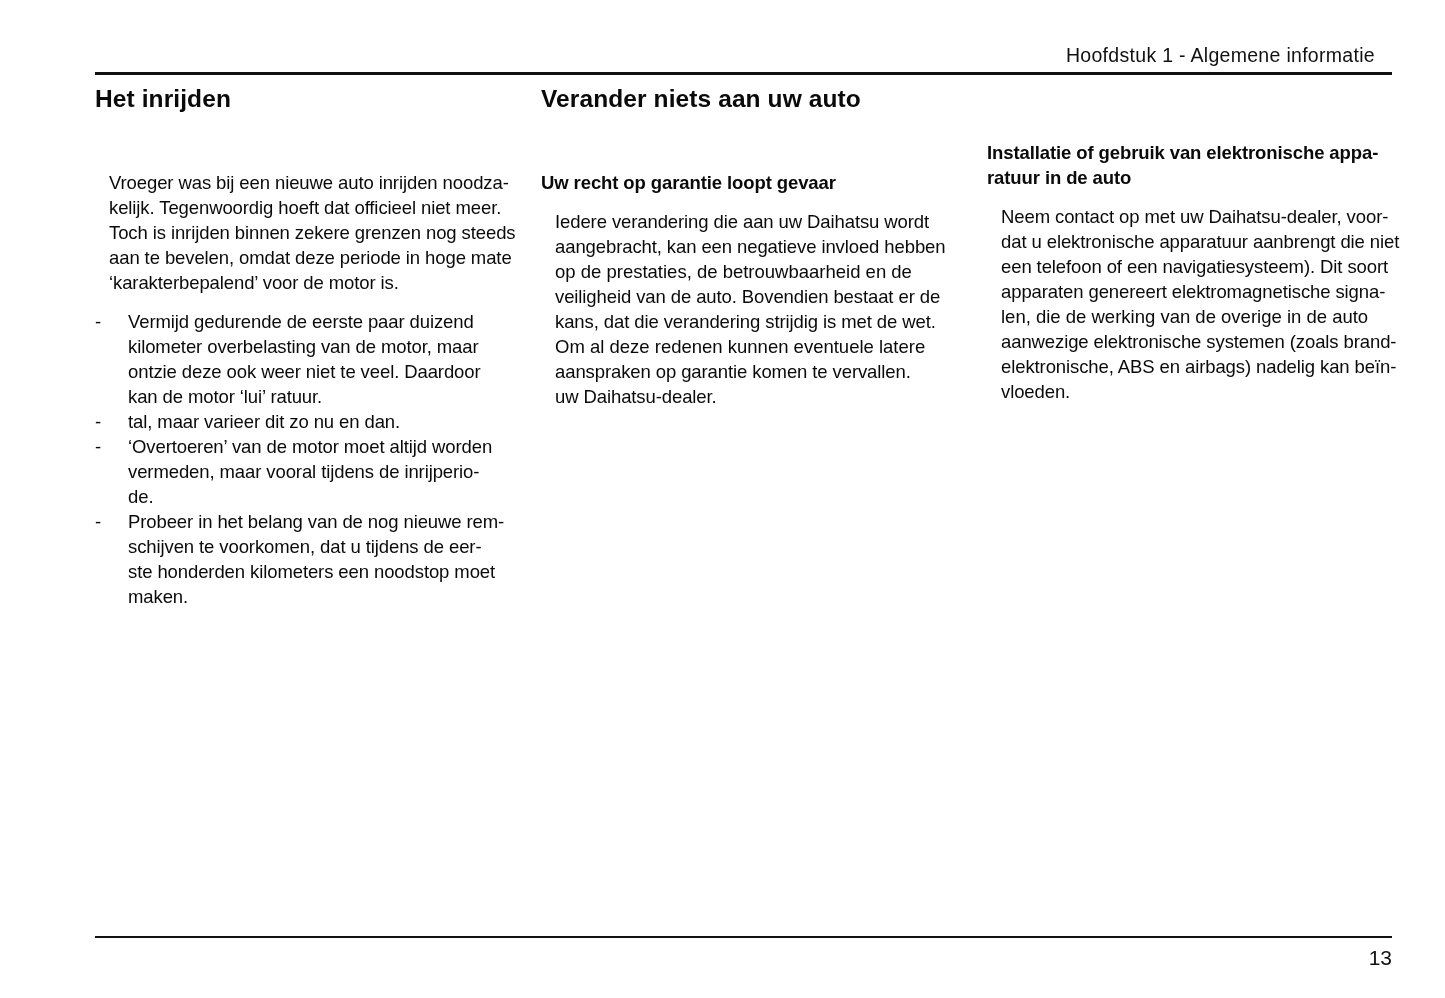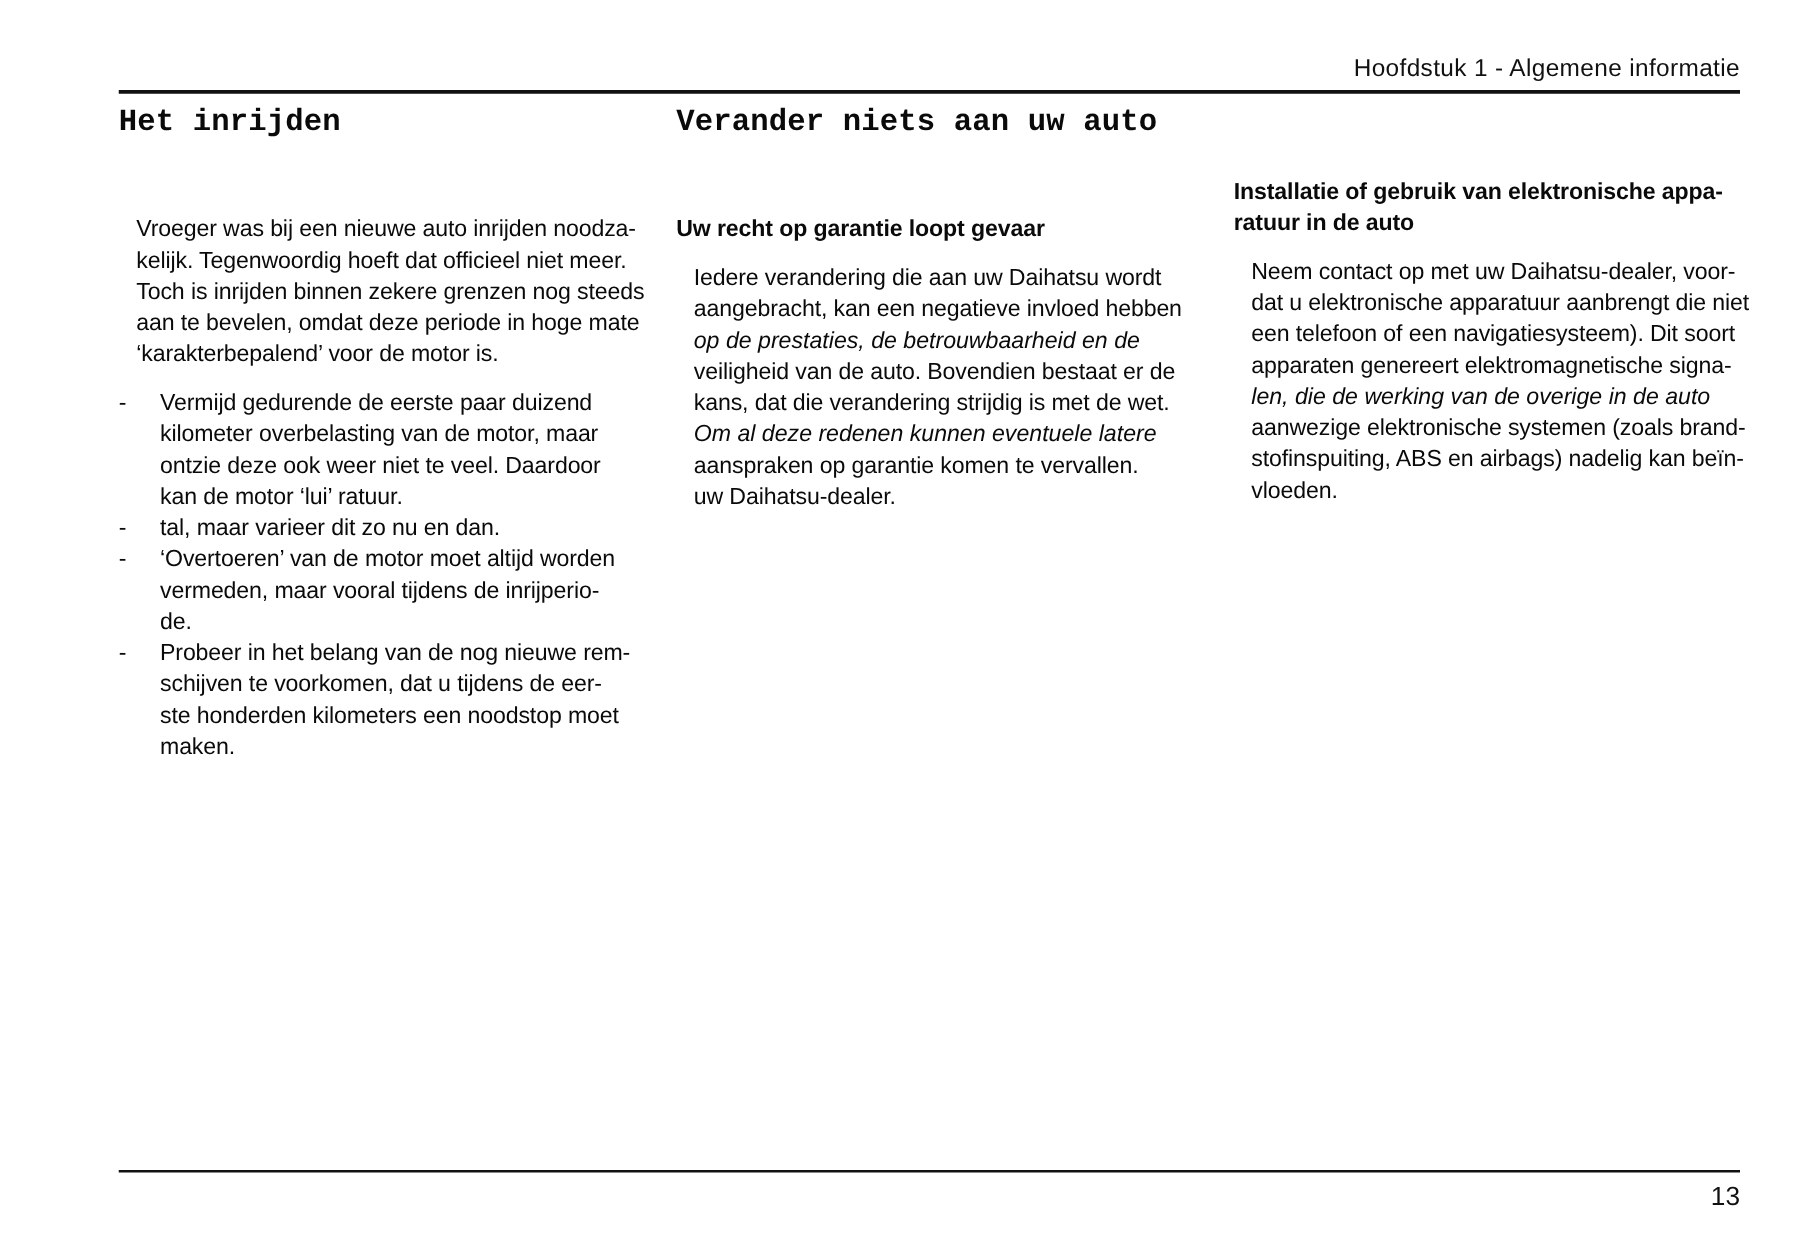--- a/index.html
+++ b/index.html
@@ -14,21 +14,21 @@
     background: #ffffff;
     font-family: "Liberation Sans", sans-serif;
     color: #0a0a0a;
     overflow: hidden;
   }
 
   
   .running-head {
     position: absolute;
     top: 44px;
-    right: 53px;
+    right: 70px;
     font-size: 19.5px;
     letter-spacing: 0.3px;
     color: #111111;
     white-space: nowrap;
   }
   .rule-top {
     position: absolute;
     left: 95px;
     right: 53px;
     top: 72px;
@@ -68,21 +68,20 @@
   .col-2 { left: 446px; }
   .col-3 { left: 892px; }
 
   .col-title {
     font-size: 24.5px;
     font-weight: bold;
     letter-spacing: 0.1px;
     margin: 0 0 0 0;
     line-height: 30px;
     white-space: nowrap;
-    font-family: Liberation Mono, monospace;
   }
 
   .body-block {
     margin-top: 56px;
   }
 
   .sub-head {
     font-size: 18.5px;
     font-weight: bold;
     line-height: 25px;
@@ -94,21 +93,20 @@
     font-size: 18.5px;
     line-height: 25px;
     margin: 14px;
     letter-spacing: -0.1px;
   }
   .para .ln { display: block; white-space: nowrap; }
 
   
   .para .ln.just {
     letter-spacing: 0.0px;
-    font-style: italic;
   }
 
   ul.dash-list {
     list-style: none;
     margin: 0;
     padding: 0;
   }
   ul.dash-list > li {
     position: relative;
     padding-left: 33px;
@@ -200,21 +198,21 @@
           <span class="ln">Installatie of gebruik van elektronische appa-</span>
           <span class="ln">ratuur in de auto</span>
         </p>
         <p class="para">
           <span class="ln">Neem contact op met uw Daihatsu-dealer, voor-</span>
           <span class="ln">dat u elektronische apparatuur aanbrengt die niet</span>
           <span class="ln">een telefoon of een navigatiesysteem). Dit soort</span>
           <span class="ln">apparaten genereert elektromagnetische signa-</span>
           <span class="ln just">len, die de werking van de overige in de auto</span>
           <span class="ln">aanwezige elektronische systemen (zoals brand-</span>
-          <span class="ln">stofinspuiting, ABS en airbags) nadelig kan beïn-</span>
+          <span class="ln">elektronische, ABS en airbags) nadelig kan beïn-</span>
           <span class="ln">vloeden.</span>
         </p>
       </div>
     </div>
 
   </div>
 
   <div class="rule-bottom"></div>
   <div class="page-number">13</div>
 

